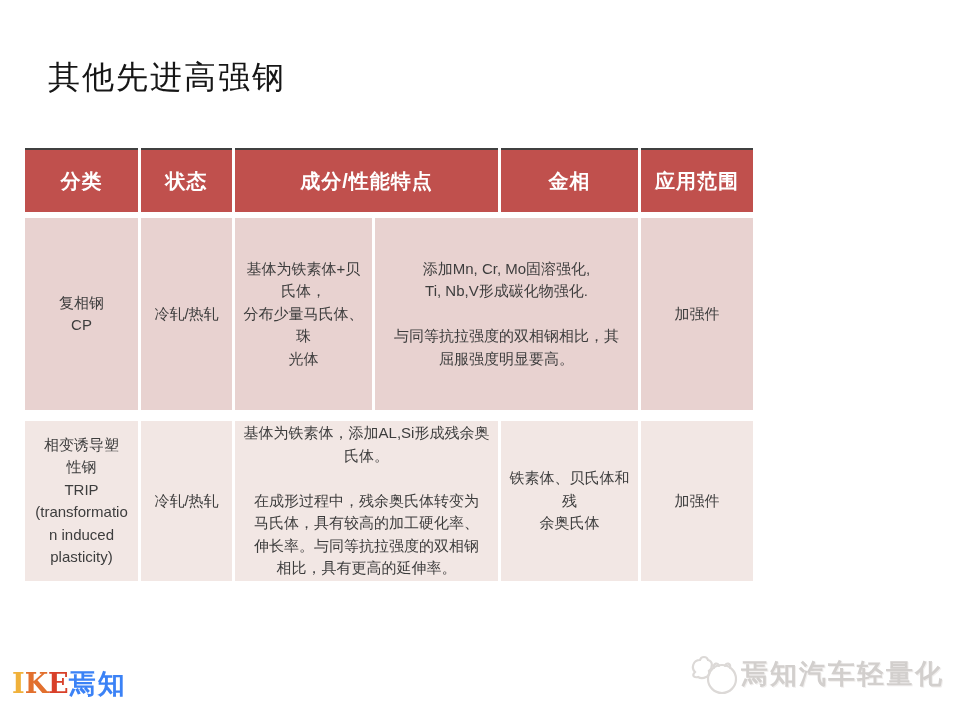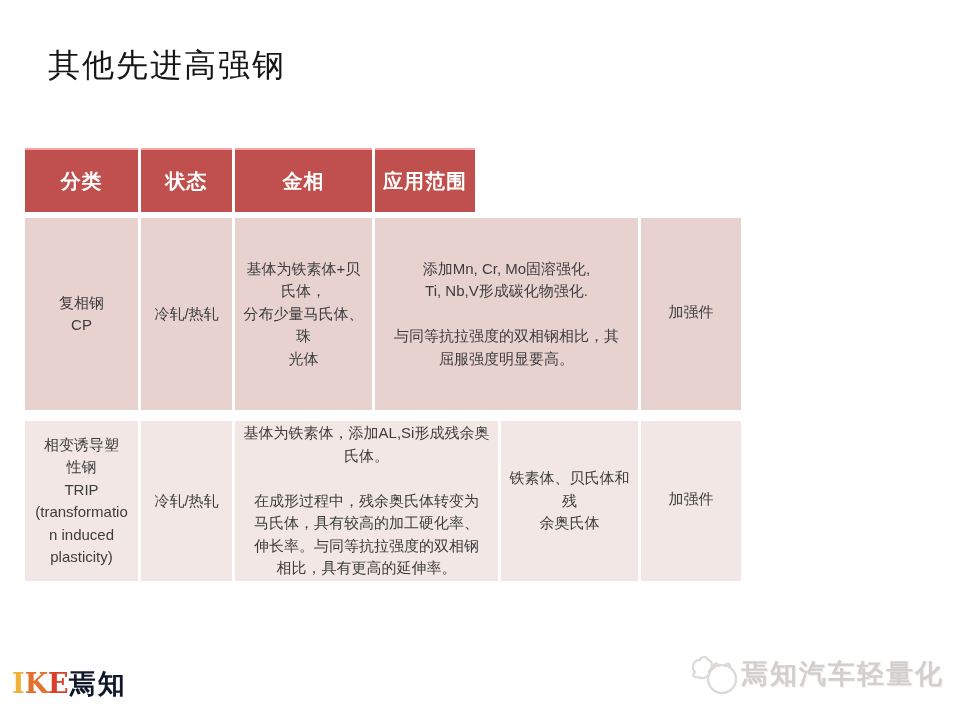--- a/index.html
+++ b/index.html
@@ -13,21 +13,21 @@
   }
   .slide {
     position: relative;
     width: 960px;
     height: 720px;
     background: #ffffff;
   }
   .slide-title {
     position: absolute;
     left: 48px;
-    top: 44px;
+    top: 56px;
     font-family: "DejaVu Serif", "Liberation Serif", serif;
     font-size: 32px;
     color: #161616;
     letter-spacing: 2px;
     white-space: nowrap;
   }
   .steel-table {
     position: absolute;
     left: 25px;
     top: 148px;
@@ -45,24 +45,24 @@
     align-items: center;
     justify-content: center;
     text-align: center;
     box-sizing: border-box;
     white-space: pre-line;
   }
   .c0 { width: 113px; }
   .c1 { width: 91px; }
   .c2 { width: 263px; }
   .c3 { width: 137px; }
-  .c4 { width: 100px; font-family: Liberation Mono, monospace; }
+  .c4 { width: 112px; }
   .header .cell {
     background: #c0504d;
-    border-top: 2px solid #fca5a5;
+    border-top: 2px solid #404040;
     color: #ffffff;
     font-size: 20px;
     font-weight: bold;
     letter-spacing: 1px;
   }
   .body1 .cell { background: #e8d2d0; }
   .body2 .cell { background: #f2e7e4; }
   .t-row.body1 .cell, .t-row.body2 .cell {
     color: #3d3d3d;
     font-size: 15px;
@@ -75,21 +75,21 @@
     left: 12px;
     top: 666px;
     font-family: "DejaVu Serif", "Liberation Serif", serif;
     font-size: 27px;
     font-weight: bold;
     white-space: nowrap;
   }
   .footer-logo .l-i { color: #f0b13a; }
   .footer-logo .l-k { color: #e2702e; }
   .footer-logo .l-e { color: #d8402a; }
-  .footer-logo .l-cn { color: #0f172a; letter-spacing: 2px; }
+  .footer-logo .l-cn { color: #3b82f6; letter-spacing: 2px; }
   .watermark {
     position: absolute;
     right: 16px;
     top: 652px;
     display: flex;
     align-items: center;
     gap: 0;
   }
   .watermark .wm-text {
     color: #d2cfcd;
@@ -106,20 +106,21 @@
 
 <div class="slide">
 
   <div class="slide-title">其他先进高强钢</div>
 
   <div class="steel-table">
 
     <div class="t-row header">
       <div class="cell c0">分类</div>
       <div class="cell c1">状态</div>
+      <div class="cell c2">成分/性能特点</div>
       <div class="cell c3">金相</div>
       <div class="cell c4">应用范围</div>
     </div>
 
     <div class="t-row body1">
       <div class="cell c0 category">复相钢
 CP</div>
       <div class="cell c1">冷轧/热轧</div>
       <div class="cell c3">基体为铁素体+贝氏体，
 分布少量马氏体、珠

